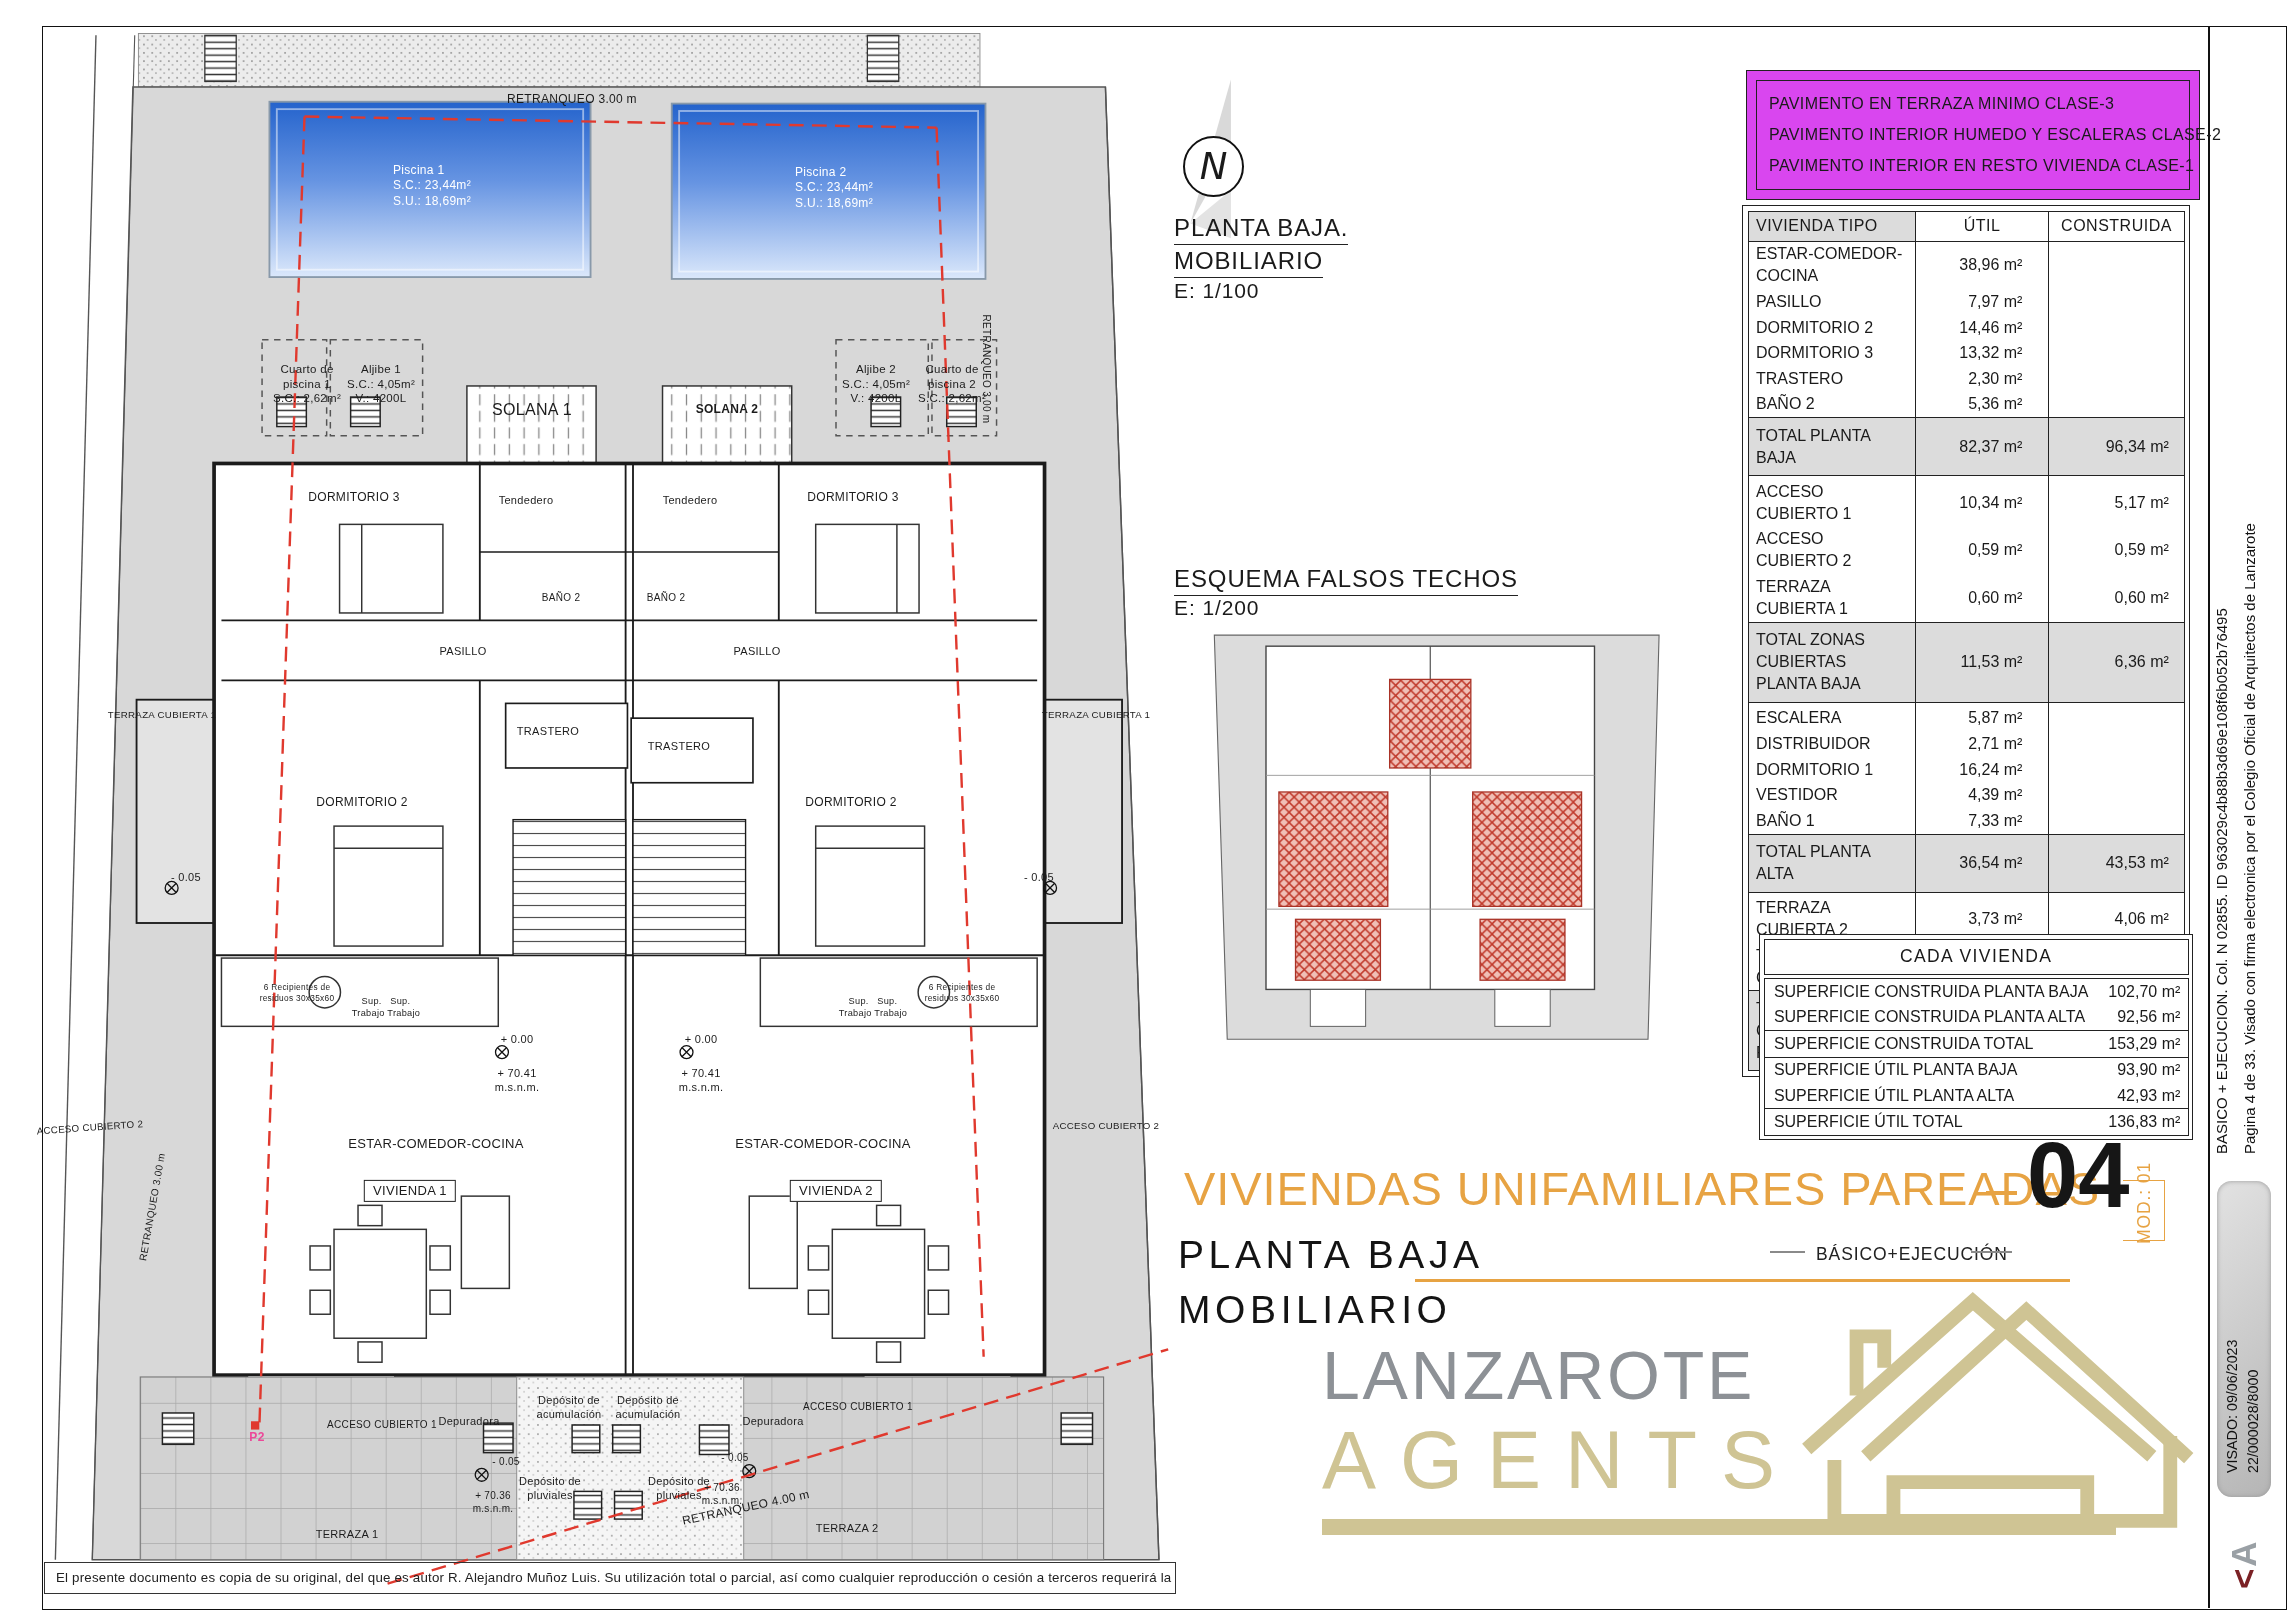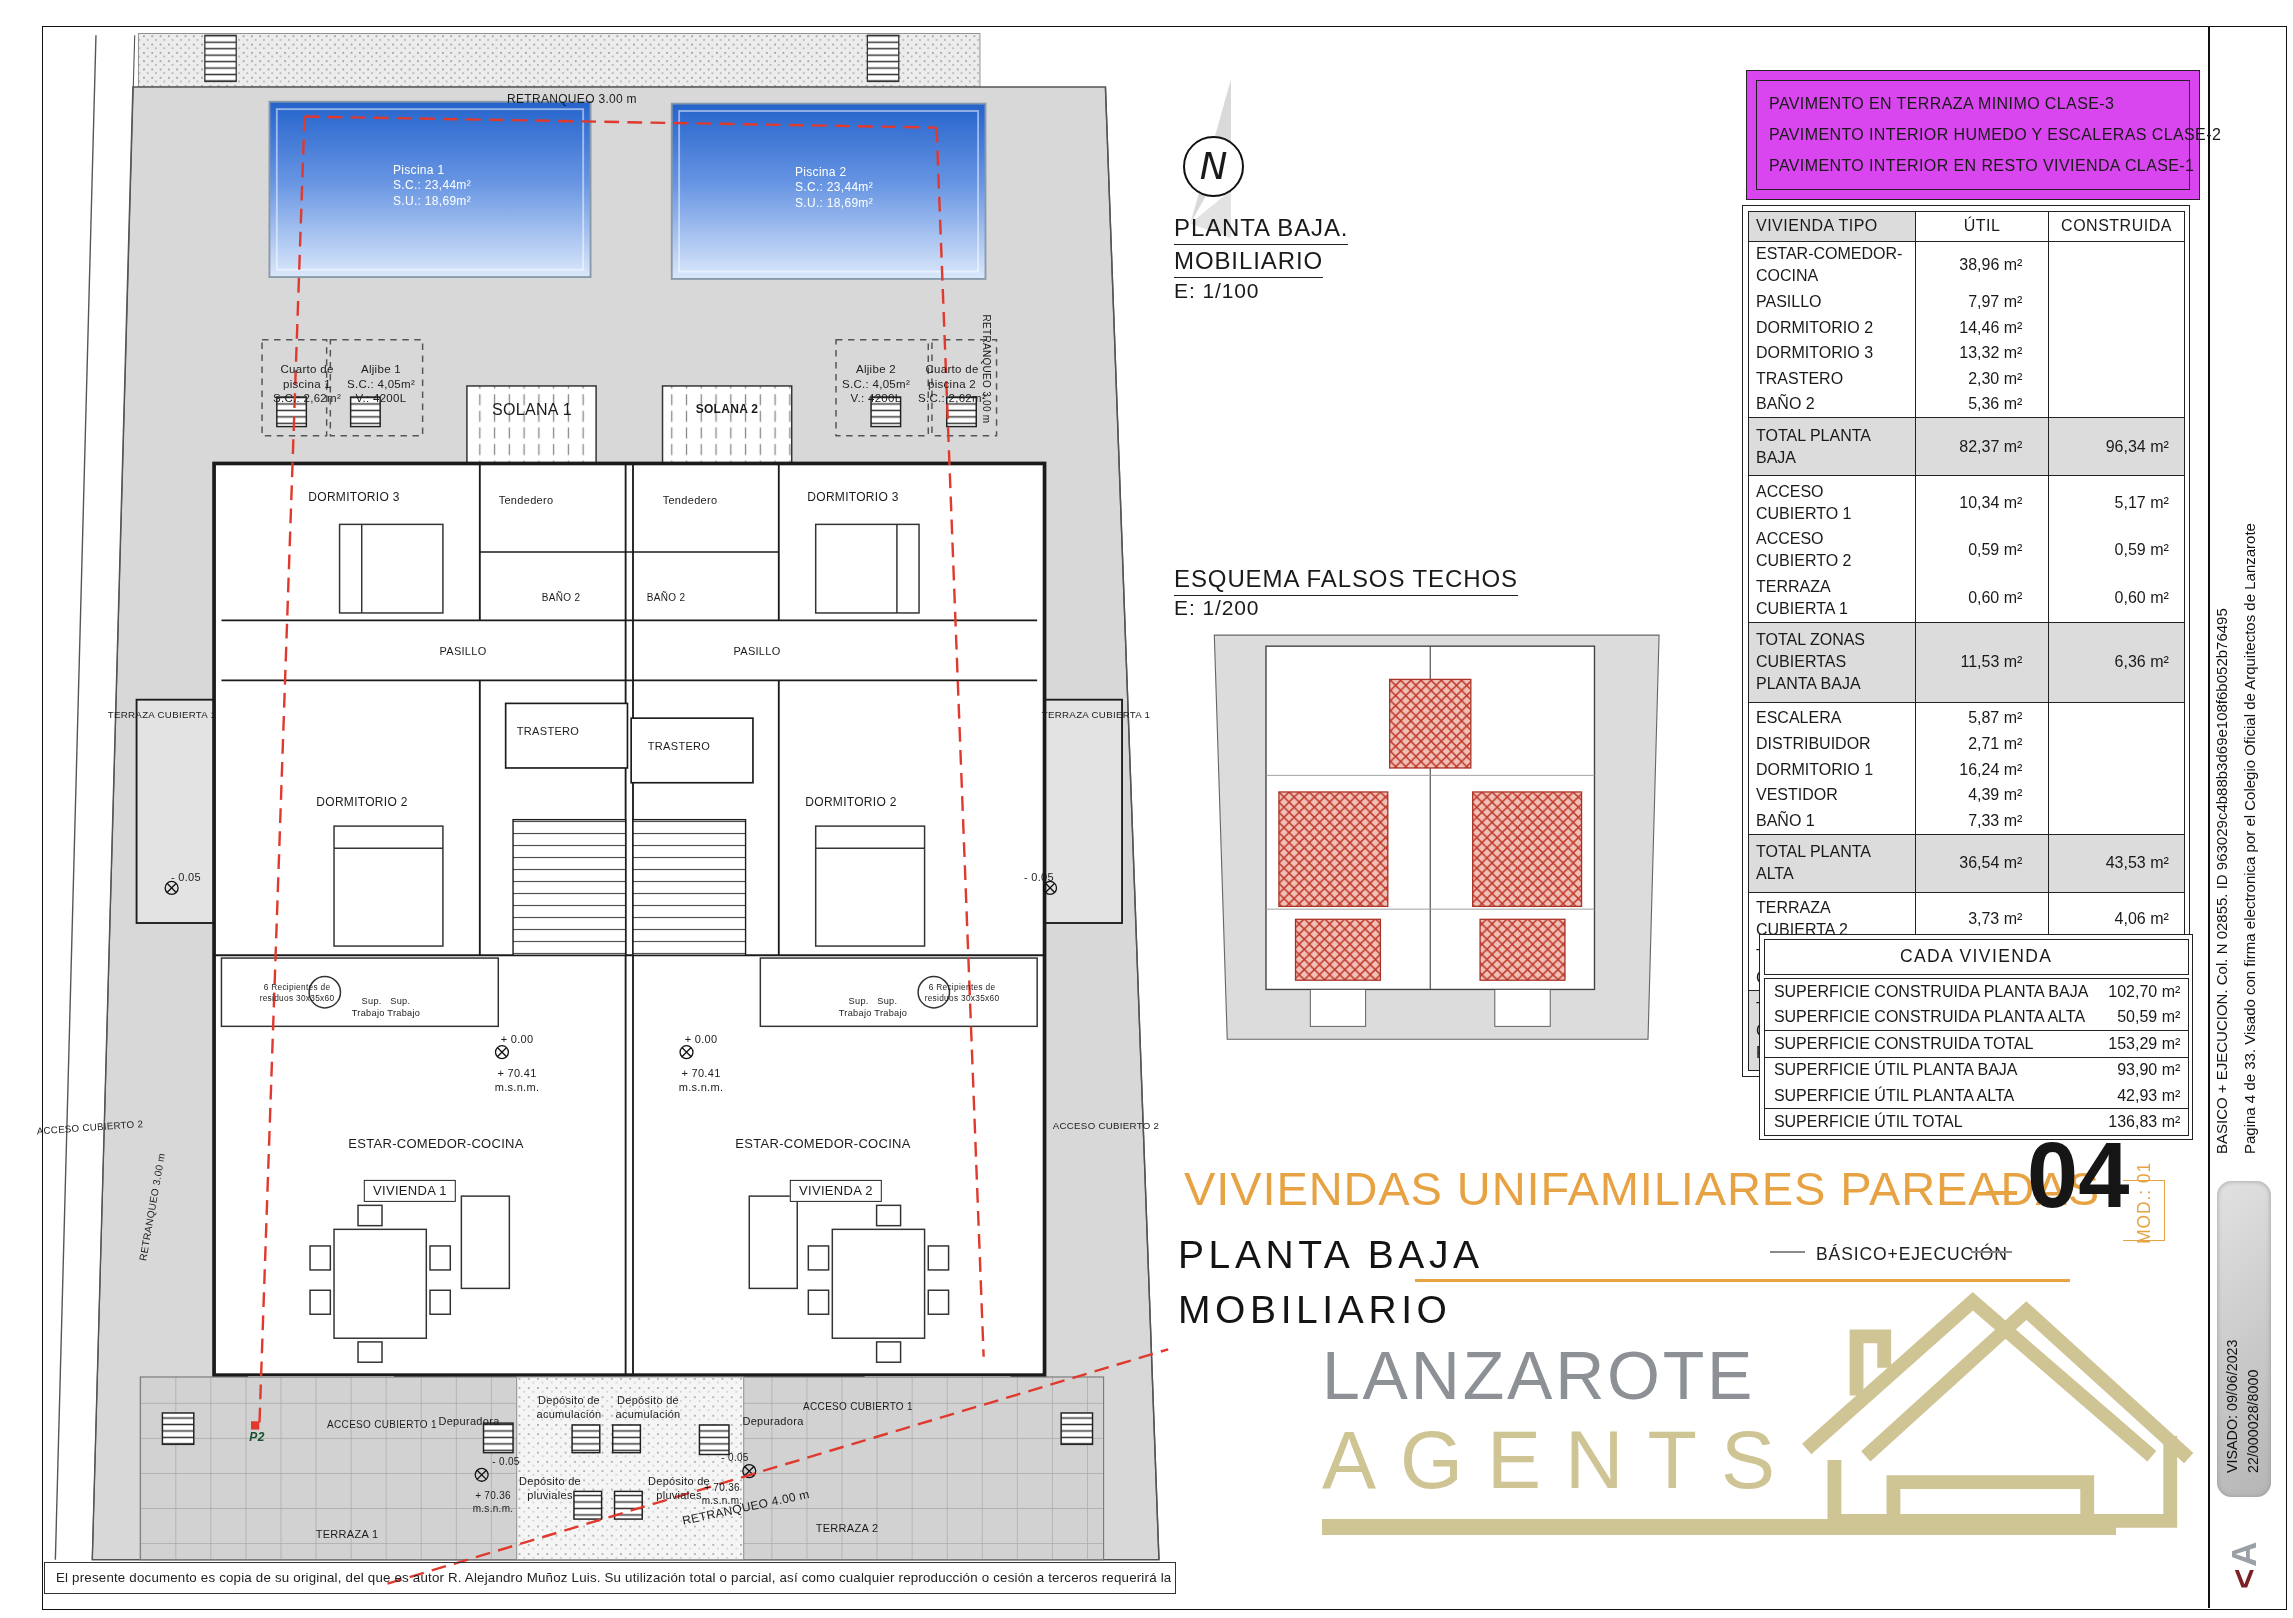--- a/index.html
+++ b/index.html
@@ -2,21 +2,21 @@
 <html style="font-size:14.8px"><head>
 <meta charset="utf-8">
 <style>
   html,body{margin:0;padding:0;width:2293px;height:1619px;background:#ffffff;overflow:hidden;}
   body{font-family:"Liberation Sans",sans-serif;color:#1a1a1a;position:relative;}
   .abs{position:absolute;}
   .frame{border:1.8px solid #111;}
   
   .plabel{position:absolute;white-space:pre;text-align:center;line-height:1.28;letter-spacing:0.3px;color:#1c1c1c;}
   .plabel.white{color:#ffffff;text-align:left;}
-  .plabel.red{color:#14532d;font-weight:bold;font-style:italic;}
+  .plabel.red{color:#ec4899;font-weight:bold;}
   .plabel.boxed{border:1.3px solid #222;background:#fff;padding:1.8px 8.3px;}
   
   .cadtitle{font-size:24px;letter-spacing:0.9px;border-bottom:1.8px solid #222;width:max-content;padding-bottom:1.8px;}
   .cadscale{font-size:21px;letter-spacing:0.9px;width:max-content;}
   .compass{width:57px;height:57px;border:2.2px solid #111;border-radius:50%;background:#fff;display:flex;align-items:center;justify-content:center;font-size:37px;font-style:italic;font-family:"DejaVu Sans",sans-serif;}
   
   .pavbox{border:1.5px solid #222;padding:9px;background:#d946ef;}
   .pavbox .inner{border:1.1px solid #222;padding:7.4px 12px;}
   .pavbox .line{font-size:16px;line-height:31px;letter-spacing:0.4px;white-space:nowrap;}
   
@@ -486,21 +486,21 @@
 <div class="abs cada" style="left:1759px;top:934px;width:425px;">
   <div class="ttl">CADA VIVIENDA</div>
   <table class="cadat">
       <tbody>
         <tr>
           <td>SUPERFICIE CONSTRUIDA PLANTA BAJA</td>
           <td class="v">102,70 m²</td>
         </tr>
         <tr>
           <td>SUPERFICIE CONSTRUIDA PLANTA ALTA</td>
-          <td class="v">50,59 m²</td>
+          <td class="v">92,56 m²</td>
         </tr>
         <tr class="sep">
           <td>SUPERFICIE CONSTRUIDA TOTAL</td>
           <td class="v">153,29 m²</td>
         </tr>
         <tr class="sep">
           <td>SUPERFICIE ÚTIL PLANTA BAJA</td>
           <td class="v">93,90 m²</td>
         </tr>
         <tr>

